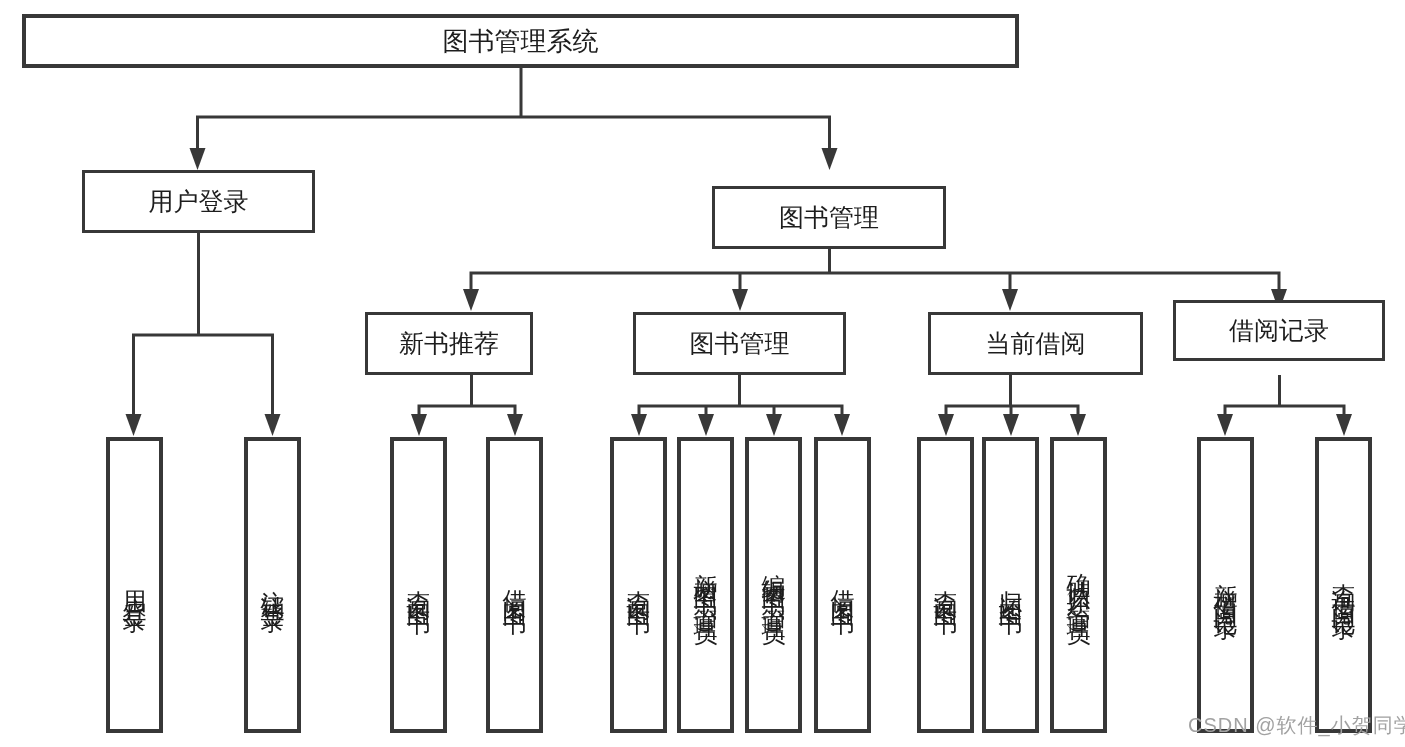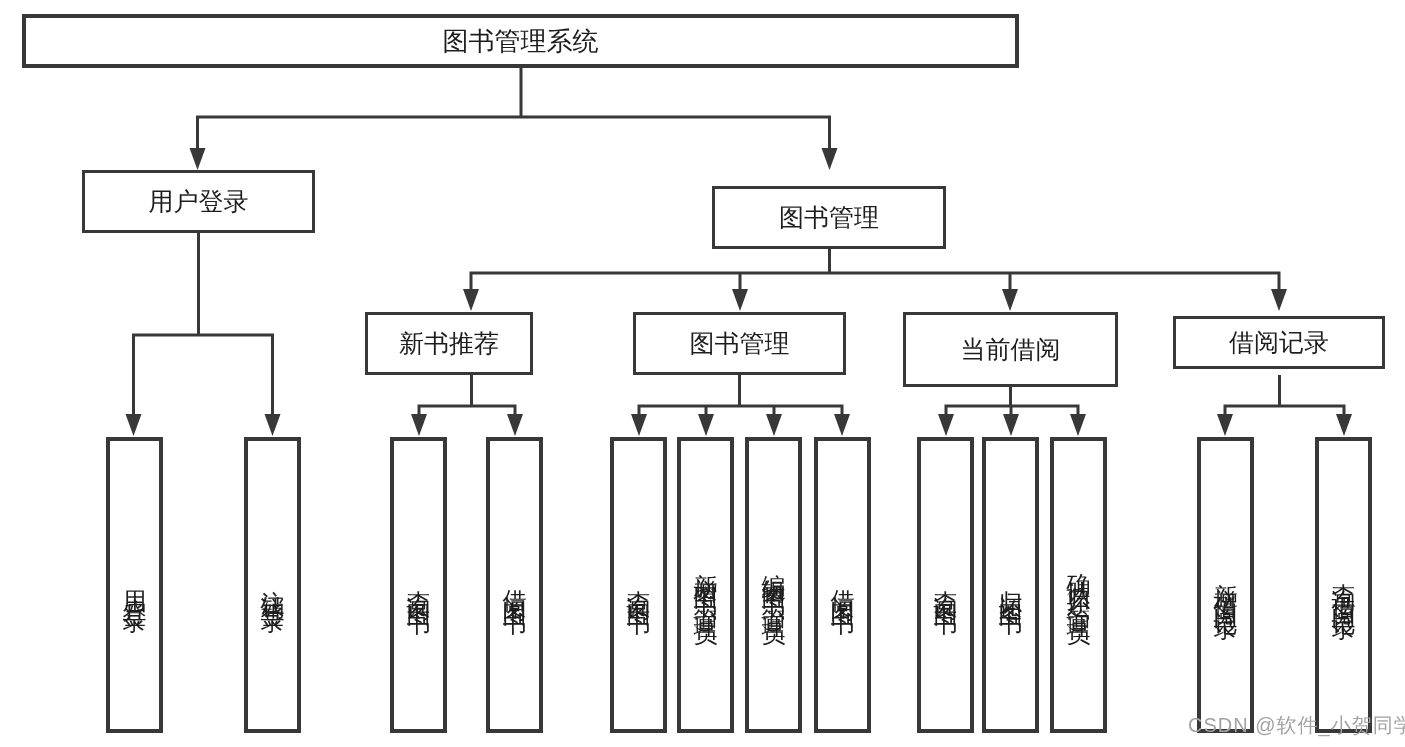--- a/index.html
+++ b/index.html
@@ -80,24 +80,24 @@
   <div class="node h" style="left:712px;top:186px;width:234px;height:63px">
     <span>图书管理</span>
   </div>
 
   <div class="node h" style="left:365px;top:312px;width:168px;height:63px">
     <span>新书推荐</span>
   </div>
   <div class="node h" style="left:633px;top:312px;width:213px;height:63px">
     <span>图书管理</span>
   </div>
-  <div class="node h" style="left:903px;top:312px;width:215px;height:75px">
+  <div class="node h" style="left:928px;top:312px;width:215px;height:63px">
     <span>当前借阅</span>
   </div>
-  <div class="node h" style="left:1173px;top:316px;width:212px;height:53px">
+  <div class="node h" style="left:1173px;top:300px;width:212px;height:61px">
     <span>借阅记录</span>
   </div>
 
   <div class="node v" style="left:106px;top:437px;width:57px;height:296px">
     <span class="vtext">用户登录</span>
   </div>
   <div class="node v" style="left:244px;top:437px;width:57px;height:296px">
     <span class="vtext">注销登录</span>
   </div>
 

